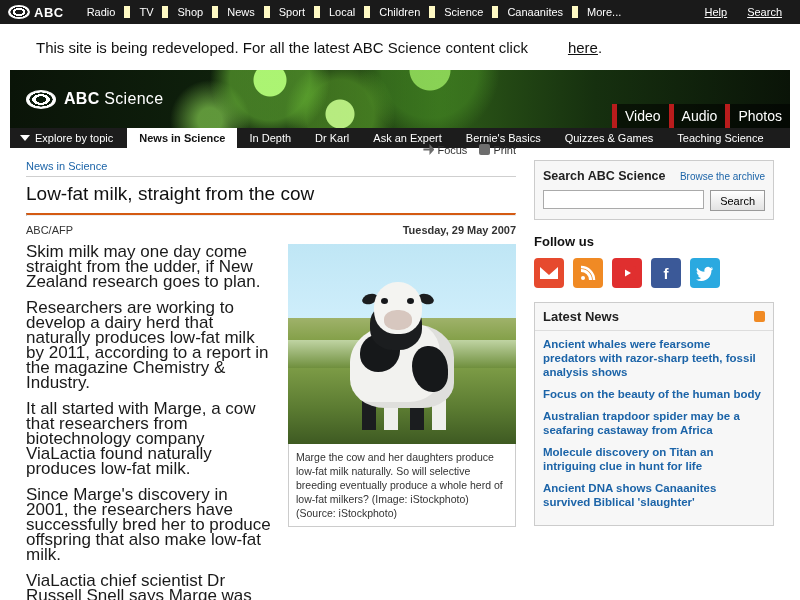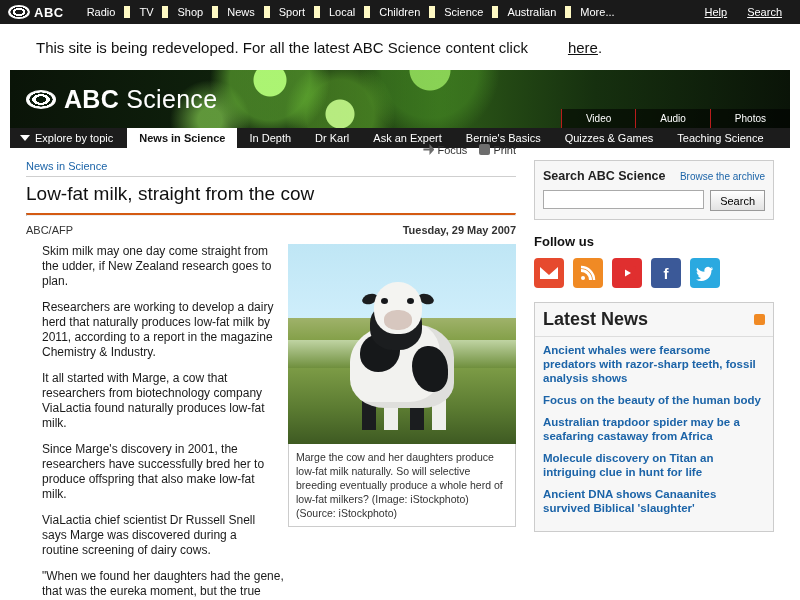--- a/index.html
+++ b/index.html
@@ -103,38 +103,38 @@
     gap: 8px;
   }
   .brand .swirl2 {
     width: 30px; height: 19px;
     border-radius: 50%;
     background: radial-gradient(ellipse at center, #0c1b0c 26%, #ffffff 27%, #ffffff 44%, #0c1b0c 45%, #0c1b0c 58%, #ffffff 59%);
     border: 1px solid #ffffff;
   }
   .brand .title {
     color: #ffffff;
-    font-size: 25px;
+    font-size: 16px;
     letter-spacing: 0.3px;
   }
   .brand .title b { font-weight: bold; }
   .brand .title span.light { font-weight: normal; }
 
   .media-strip {
     position: absolute;
     right: 0; bottom: 0;
     display: flex;
     background: rgba(0,0,0,0.55);
   }
   .media-strip a {
     color: #ffffff;
     text-decoration: none;
-    font-size: 10px;
-    padding: 4px 24px;
-    border-left: 1px solid #b91c1c;
+    font-size: 14px;
+    padding: 4px 8px;
+    border-left: 5px solid #b91c1c;
   }
 
   
   .sectionnav {
     height: 20px;
     background: #1c1c1c;
     display: flex;
     align-items: stretch;
     font-size: 11px;
   }
@@ -210,23 +210,23 @@
     display: flex;
     justify-content: space-between;
     font-size: 11px;
     color: #333;
     margin-bottom: 8px;
   }
   .byline-row .date { font-weight: bold; }
   .byline-row .author { }
 
   .article p {
-    font-size: 12px;
+    font-size: 17px;
     line-height: 15px;
-    margin: 0 0 11px 16px;
+    margin: 0 0 11px 0;
     color: #1a1a1a;
     width: 245px;
   }
 
   .figure {
     float: right;
     width: 228px;
     margin: 0 0 8px 14px;
   }
   .figure .photo {
@@ -359,21 +359,21 @@
     border: 1px solid #cccccc;
     background: #f7f7f7;
   }
   .latest .lhdr {
     display: flex;
     align-items: center;
     justify-content: space-between;
     padding: 6px 8px;
     border-bottom: 1px solid #dddddd;
   }
-  .latest .lhdr h3 { margin: 0; font-size: 18px; font-weight: bold; color: #222; }
+  .latest .lhdr h3 { margin: 0; font-size: 13px; font-weight: bold; color: #222; }
   .latest .rssmark {
     width: 11px; height: 11px;
     background: #f08a24;
     border-radius: 2px;
   }
   .latest ul {
     list-style: none;
     margin: 0;
     padding: 6px 8px 8px 8px;
   }
@@ -399,21 +399,21 @@
   </div>
   <div class="topnav-links">
     <a href="#">Radio</a>
     <a href="#">TV</a>
     <a href="#">Shop</a>
     <a href="#">News</a>
     <a href="#">Sport</a>
     <a href="#">Local</a>
     <a href="#">Children</a>
     <a href="#">Science</a>
-    <a href="#">Australian</a>
+    <a href="#">Canaanites</a>
     <a href="#">More...</a>
   </div>
   <div class="topnav-right">
     <a href="#">Help</a>
     <a href="#">Search</a>
   </div>
 </div>
 
 <div class="notice-bar">
   <span>This site is being redeveloped. For all the latest ABC Science content click </span>

